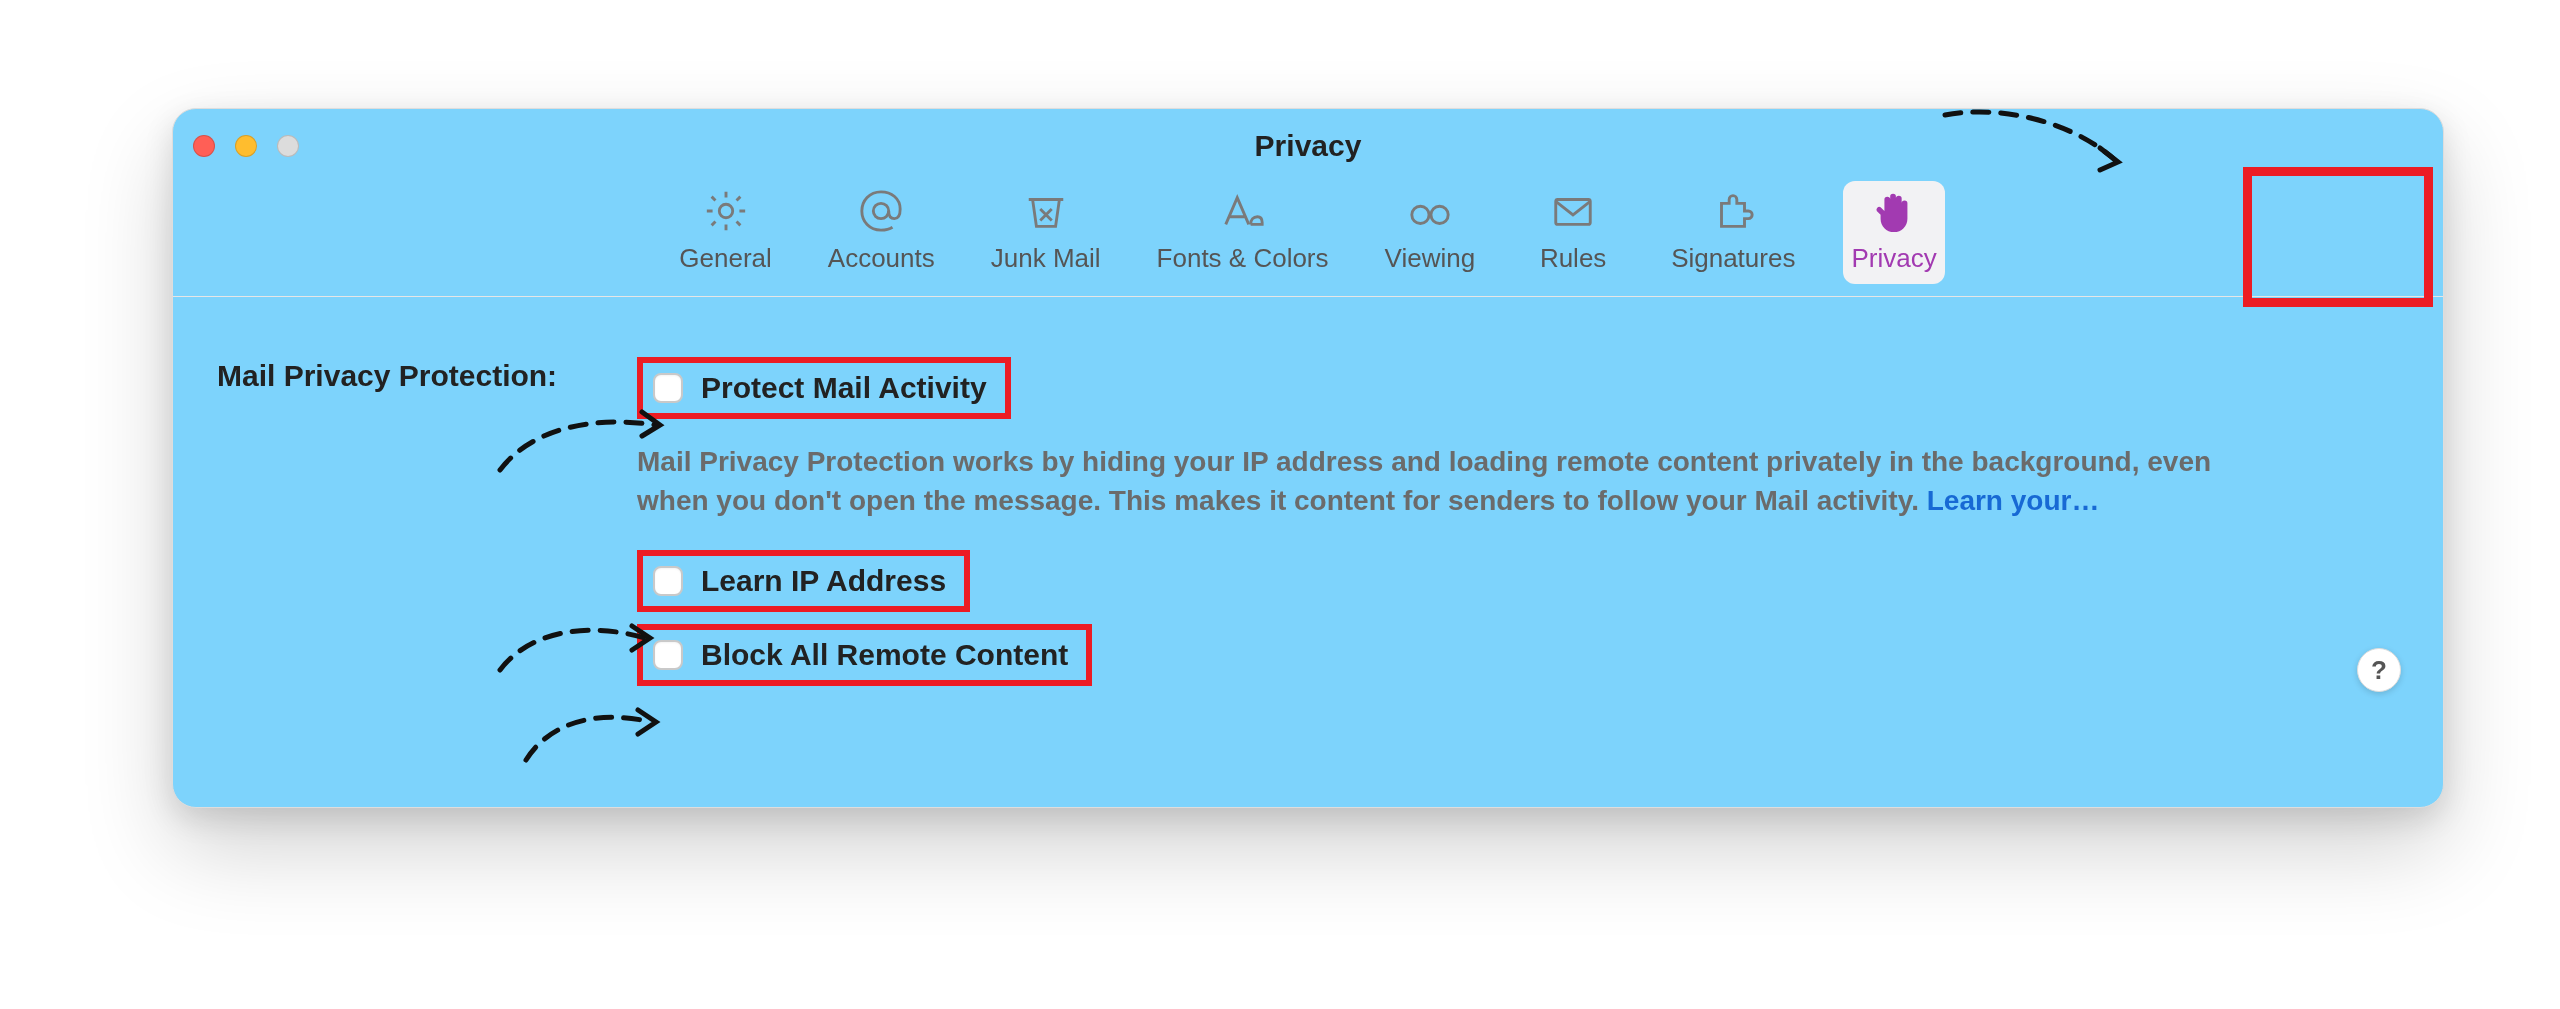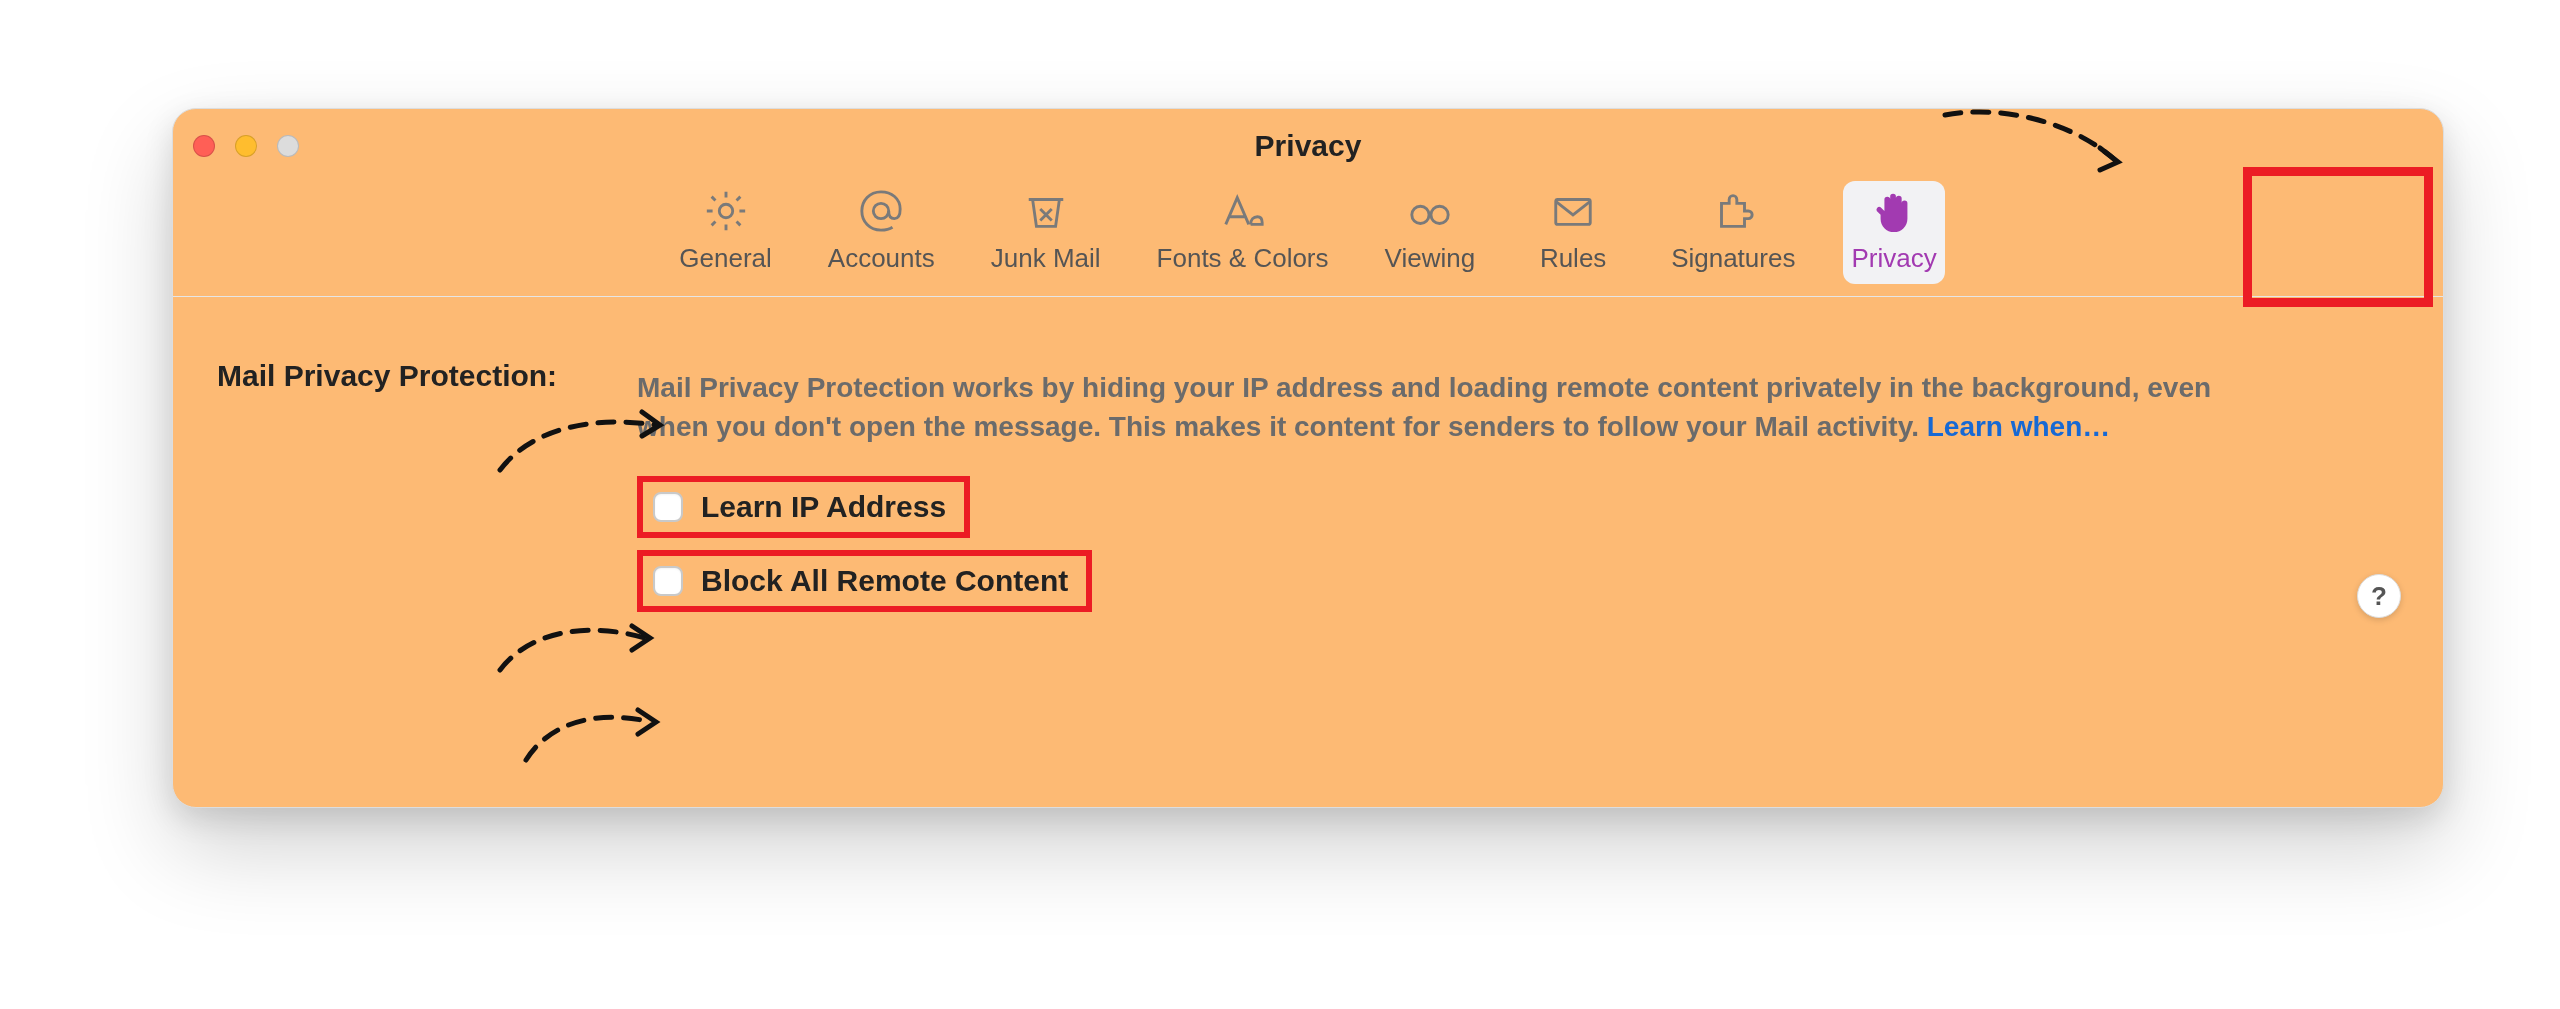--- a/index.html
+++ b/index.html
@@ -2,21 +2,21 @@
 <html><head>
 <meta charset="utf-8">
 <style>
   * { box-sizing: border-box; margin: 0; padding: 0; }
   html, body { width: 2560px; height: 1009px; background: #ffffff; font-family: -apple-system, "Helvetica Neue", Helvetica, Arial, sans-serif; }
   .stage { position: relative; width: 2560px; height: 1009px; }
   .window {
     position: absolute;
     left: 172px; top: 108px;
     width: 2272px; height: 700px;
-    background: #fdba74;
+    background: #7dd3fc;
     border: 1px solid #ddd;
     border-radius: 24px;
     box-shadow: 0 40px 90px rgba(0,0,0,0.18), 0 10px 30px rgba(0,0,0,0.12);
     overflow: visible;
   }
   .titlebar { height: 64px; position: relative; }
   .traffic { position: absolute; left: 20px; top: 26px; display: flex; gap: 20px; }
   .dot { width: 22px; height: 22px; border-radius: 50%; border: 1px solid rgba(0,0,0,.15); }
   .dot.red { background: #ff5f56; }
   .dot.yellow { background: #ffbd2e; }
@@ -170,23 +170,29 @@
         </div>
 
       </div>
       <div class="privacy-hl-box"></div>
     </div>
 
     <div class="content">
       <div class="row1">
         <div class="section-label">Mail Privacy Protection:</div>
         <div class="fields">
+          <span class="hl-wrap">
+            <span class="highlight">
+              <span class="checkbox"></span>
+              <span>Protect Mail Activity</span>
+            </span>
+          </span>
           <div class="desc">
             <span>Mail Privacy Protection works by hiding your IP address and loading remote content privately in the background, even when you don't open the message. This makes it content for senders to follow your Mail activity. </span>
-            <a href="#">Learn when…</a>
+            <a href="#">Learn your…</a>
           </div>
 
           <span class="hl-wrap">
             <span class="highlight">
               <span class="checkbox"></span>
               <span>Learn IP Address</span>
             </span>
           </span>
           <br>
           <span class="hl-wrap">

